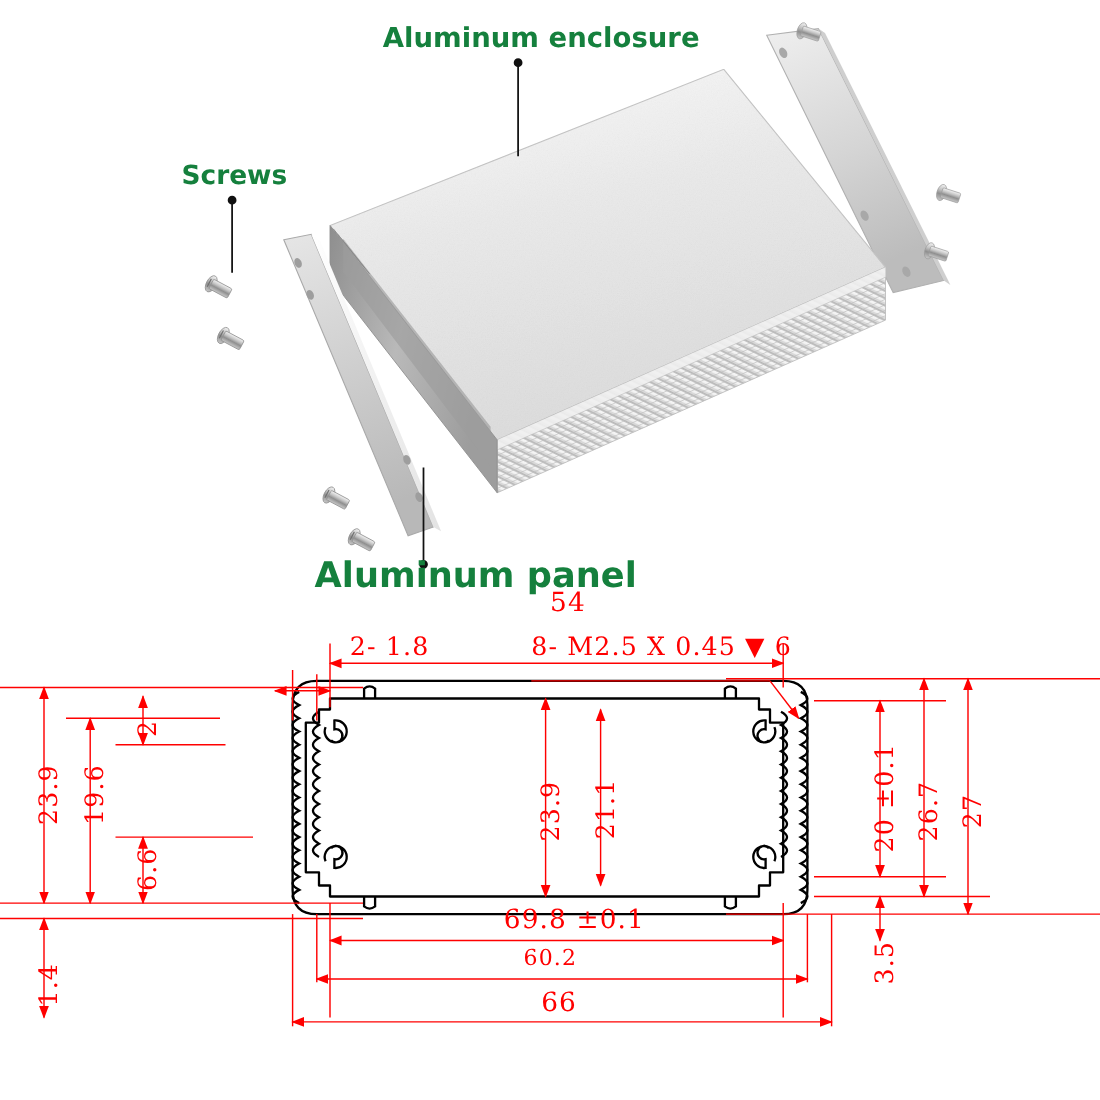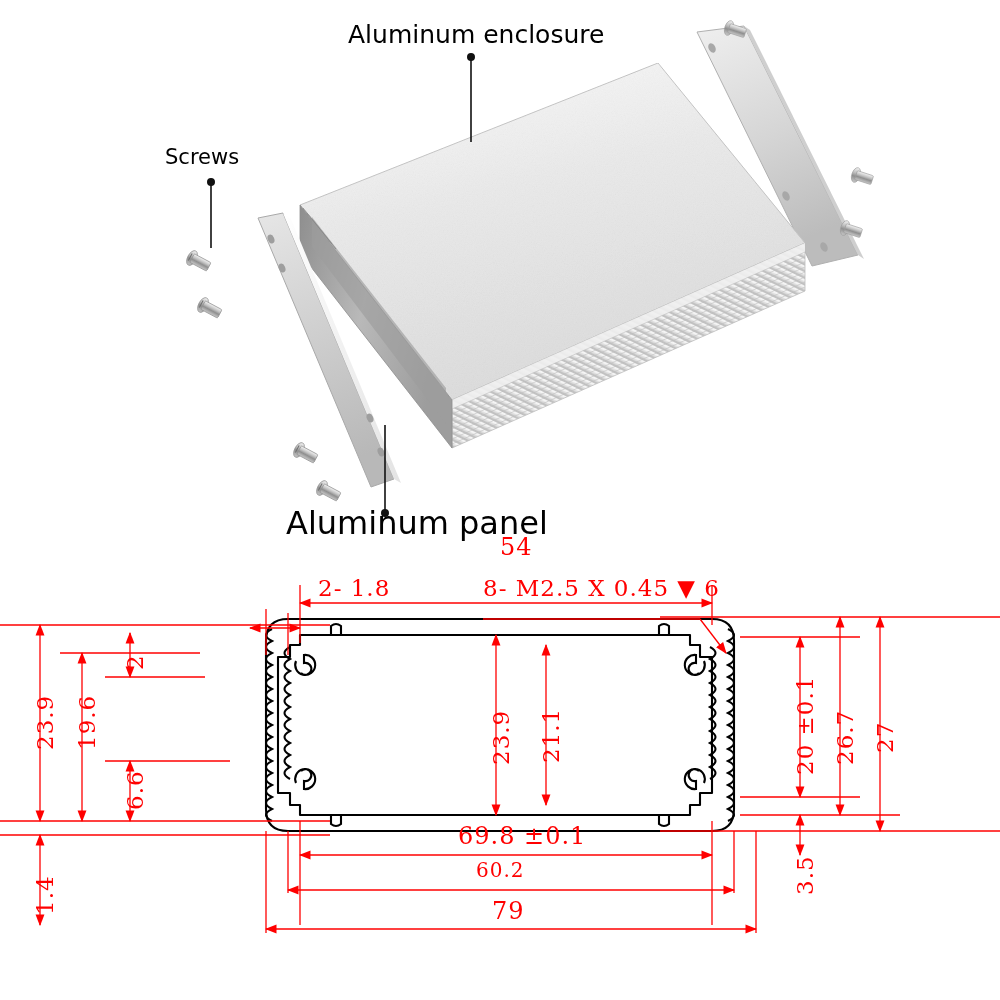--- a/index.html
+++ b/index.html
@@ -4,24 +4,24 @@
 <style>
   html,body{margin:0;padding:0;background:#ffffff;}
   body{width:1000px;height:1000px;position:relative;overflow:hidden;
        font-family:"DejaVu Sans",sans-serif;}
 
   .stage{position:absolute;inset:0;}
 
   
   .photo{position:absolute;left:0;top:0;width:1000px;height:560px;}
 
-  .lbl{position:absolute;color:#000000;font-family:"DejaVu Sans",sans-serif;
-       font-weight:400;white-space:nowrap;}
+  .lbl{position:absolute;color:#15803d;font-family:"DejaVu Sans",sans-serif;
+       font-weight:700;white-space:nowrap;}
   .lbl-enc{left:348px;top:20px;font-size:25px;}
-  .lbl-scr{left:165px;top:145px;font-size:21px;}
+  .lbl-scr{left:165px;top:145px;font-size:24px;}
   .lbl-pan{left:286px;top:504px;font-size:32px;}
 
   
   .draw{position:absolute;left:0;top:525px;width:1000px;height:445px;}
   .dtxt{position:absolute;color:#ff0000;font-family:"DejaVu Serif",serif;
         white-space:nowrap;letter-spacing:1px;}
   .vtxt{transform-origin:left top;transform:rotate(-90deg);}
 </style>
 </head>
 <body>
@@ -317,16 +317,16 @@
 
     
     <div class="dtxt vtxt" style="left:792px;top:250px;font-size:23px;">20 ±0.1</div>
     <div class="dtxt vtxt" style="left:832px;top:240px;font-size:23px;">26.7</div>
     <div class="dtxt vtxt" style="left:872px;top:228px;font-size:23px;">27</div>
     <div class="dtxt vtxt" style="left:792px;top:370px;font-size:23px;">3.5</div>
 
     
     <div class="dtxt" style="left:458px;top:297px;font-size:24px;">69.8 ±0.1</div>
     <div class="dtxt" style="left:476px;top:333px;font-size:20px;">60.2</div>
-    <div class="dtxt" style="left:492px;top:372px;font-size:24px;">79</div>
+    <div class="dtxt" style="left:492px;top:372px;font-size:24px;">66</div>
   </div>
 
 </div>
 
 </body></html>

